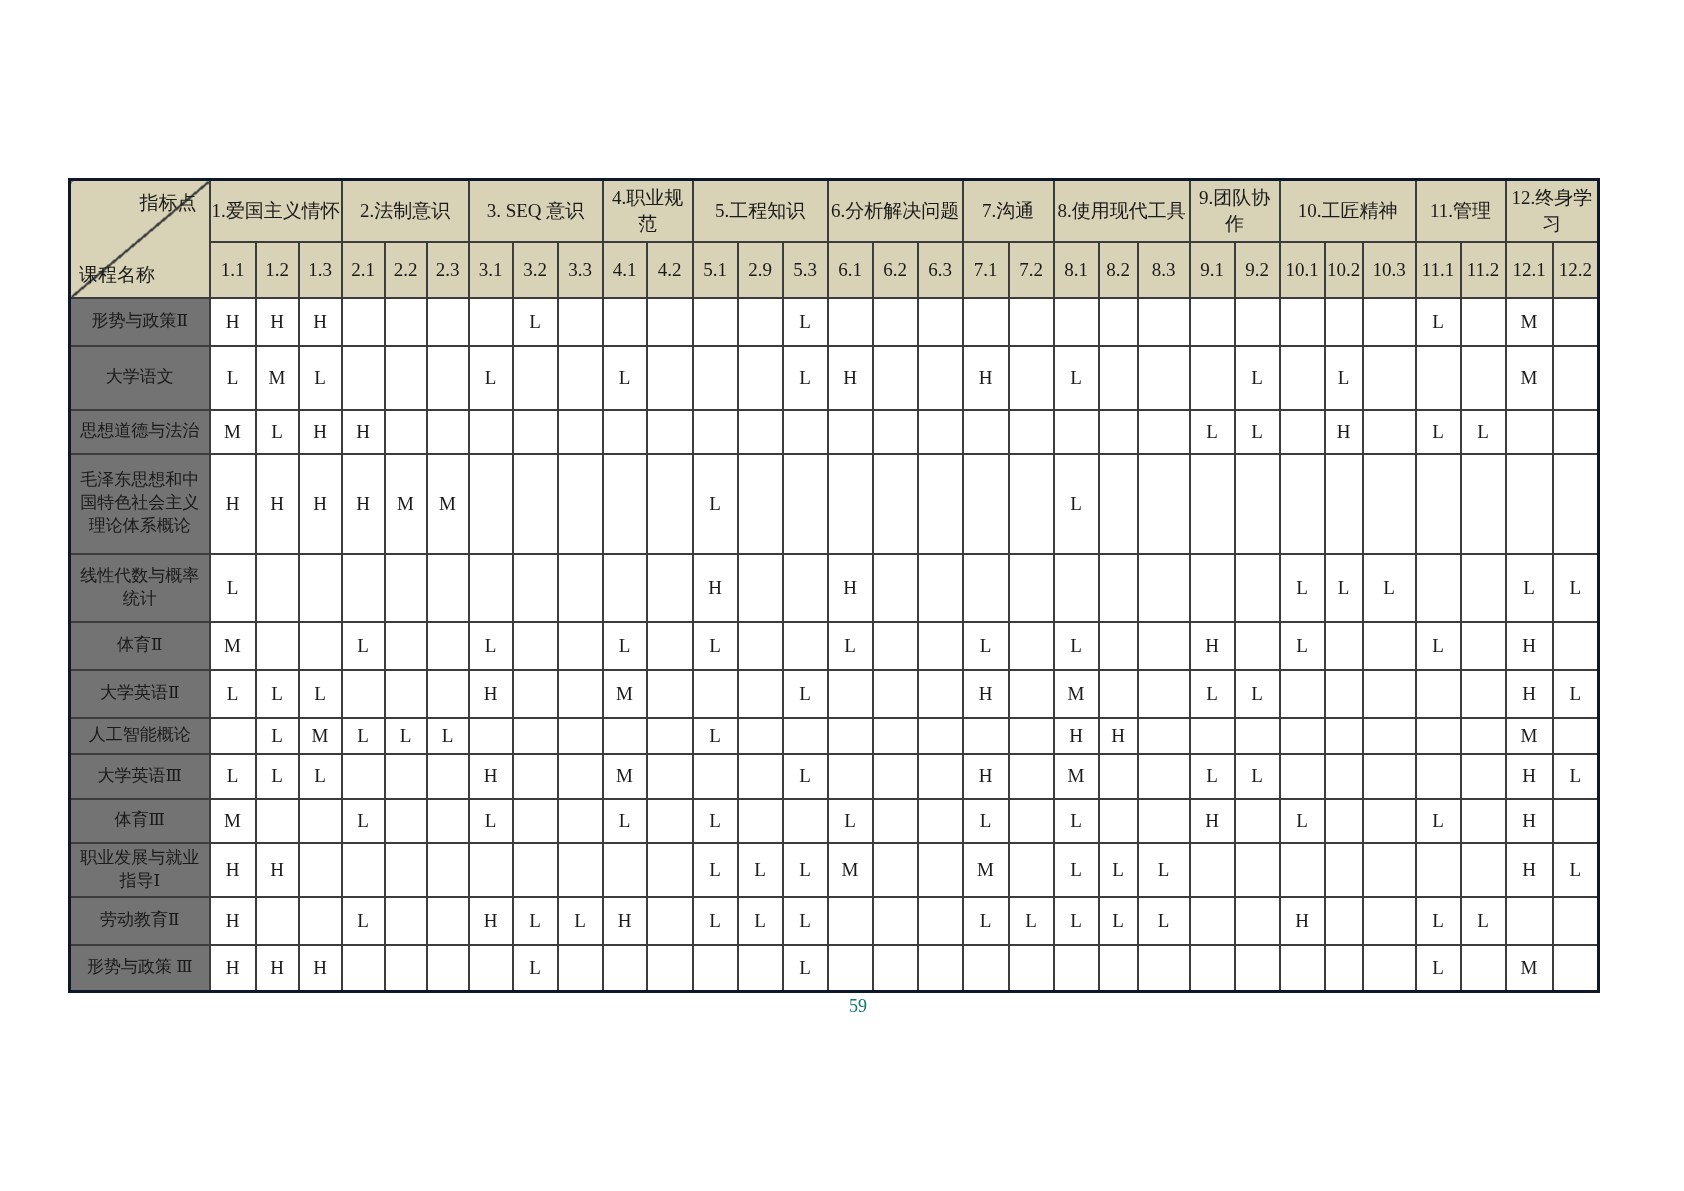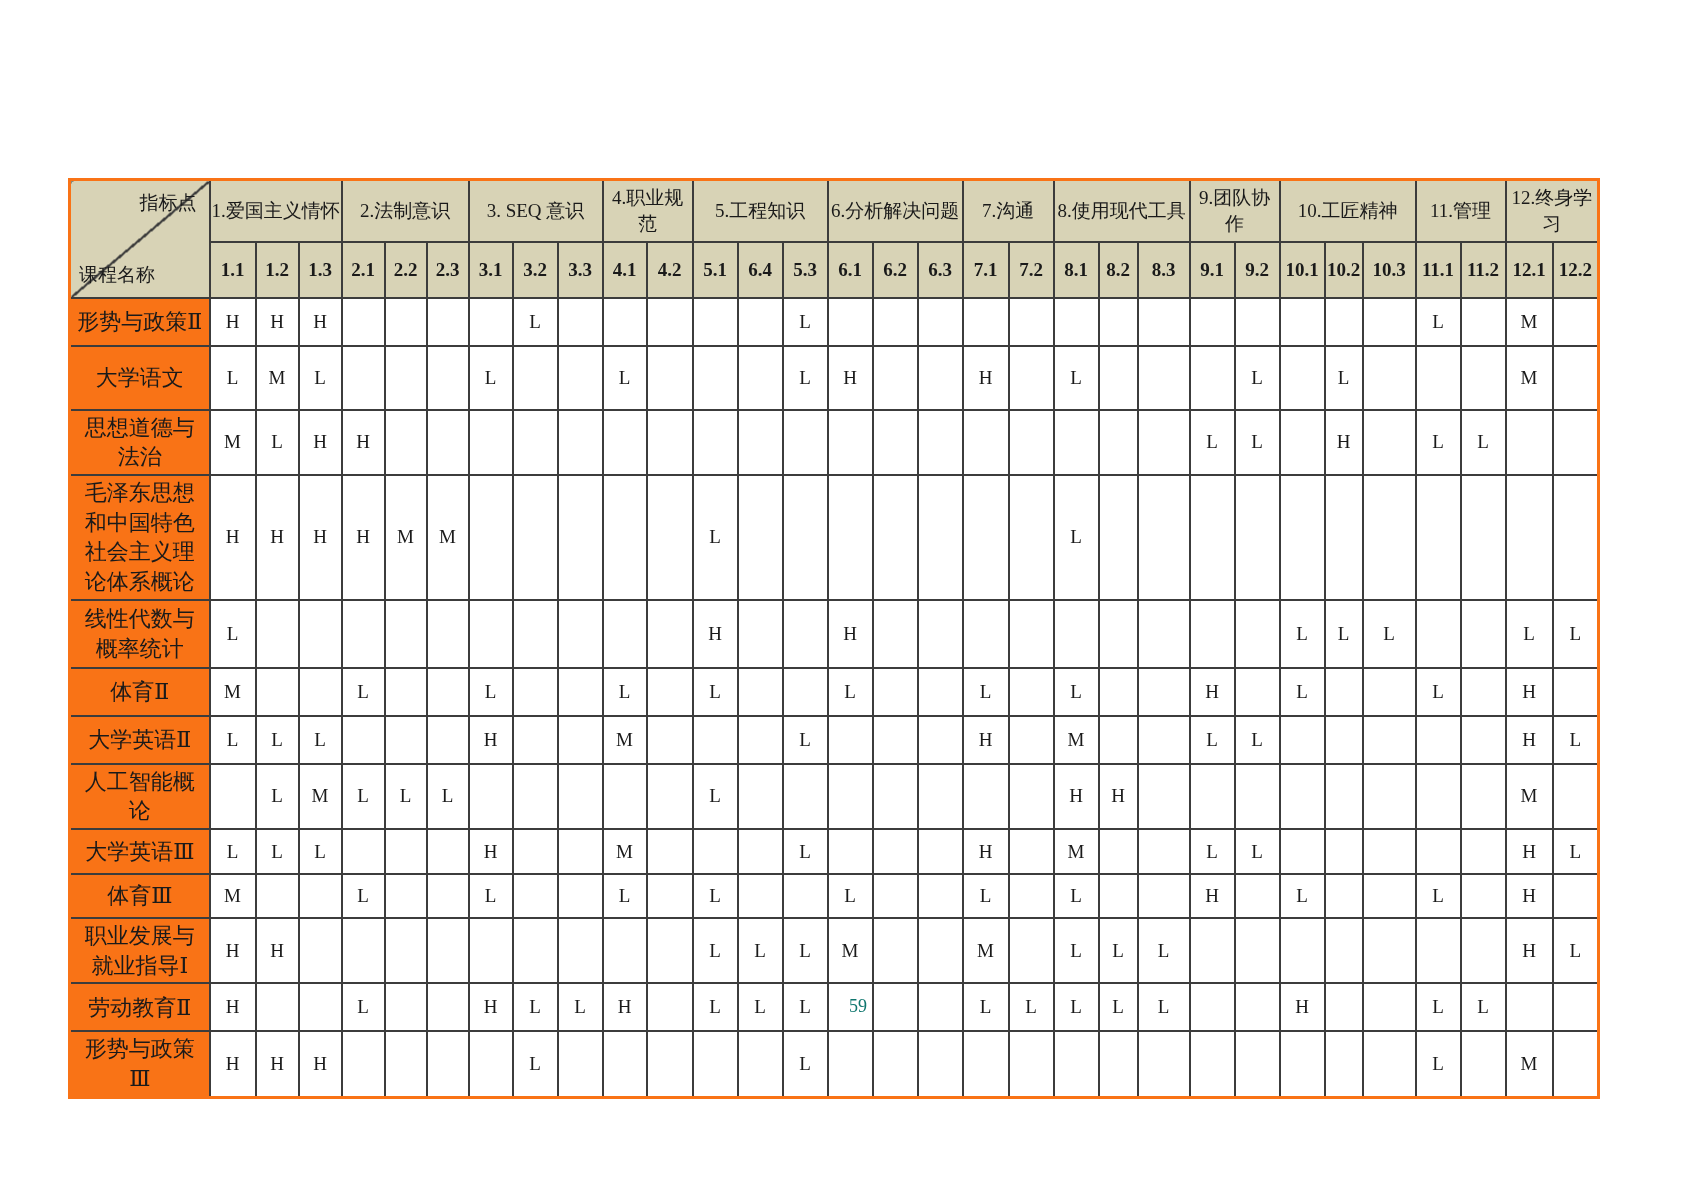--- a/index.html
+++ b/index.html
@@ -6,36 +6,36 @@
   body{
     width:1684px;height:1191px;position:relative;background:#ffffff;
     font-family:"Liberation Serif","DejaVu Serif",serif;color:#1a1a1a;
   }
   #matrix-wrap{position:absolute;left:68px;top:178px;}
   table{border-collapse:collapse;table-layout:fixed;}
   td,th{
     border:2px solid #3c3c3c;padding:0;text-align:center;vertical-align:middle;
     font-weight:normal;overflow:hidden;
   }
-  table{border:3px solid #f97316;}
+  table{border:3px solid #0f172a;}
   .hdr{background:#d8d3b6;font-size:19px;}
-  .sub{background:#d8d3b6;font-size:19px;font-weight:bold;}
+  .sub{background:#d8d3b6;font-size:19px;}
   .corner{
     background:
       linear-gradient(to bottom right,
         rgba(0,0,0,0) calc(50% - 1.4px),
         #3c3c3c calc(50% - 1.4px),
         #3c3c3c calc(50% + 1px),
         rgba(0,0,0,0) calc(50% + 1px)),
       #d8d3b6;
     position:relative;
   }
   .corner .tr-label{position:absolute;top:9px;right:12px;font-size:19px;}
   .corner .bl-label{position:absolute;bottom:9px;left:8px;font-size:19px;}
-  .course{font-size:22px;background:#f97316;padding:2px 4px;line-height:1.35;}
+  .course{font-size:17px;background:#737373;padding:2px 4px;line-height:1.35;}
   .val{font-size:19px;background:#ffffff;}
   #page-number{
     position:absolute;left:16px;top:996px;width:1684px;text-align:center;
     font-size:18px;color:#0f766e;
   }
 </style>
 </head>
 <body>
 
 <div id="matrix-wrap">
@@ -99,21 +99,21 @@
           <td class="sub">1.3</td>
           <td class="sub">2.1</td>
           <td class="sub">2.2</td>
           <td class="sub">2.3</td>
           <td class="sub">3.1</td>
           <td class="sub">3.2</td>
           <td class="sub">3.3</td>
           <td class="sub">4.1</td>
           <td class="sub">4.2</td>
           <td class="sub">5.1</td>
-          <td class="sub">6.4</td>
+          <td class="sub">2.9</td>
           <td class="sub">5.3</td>
           <td class="sub">6.1</td>
           <td class="sub">6.2</td>
           <td class="sub">6.3</td>
           <td class="sub">7.1</td>
           <td class="sub">7.2</td>
           <td class="sub">8.1</td>
           <td class="sub">8.2</td>
           <td class="sub">8.3</td>
           <td class="sub">9.1</td>

